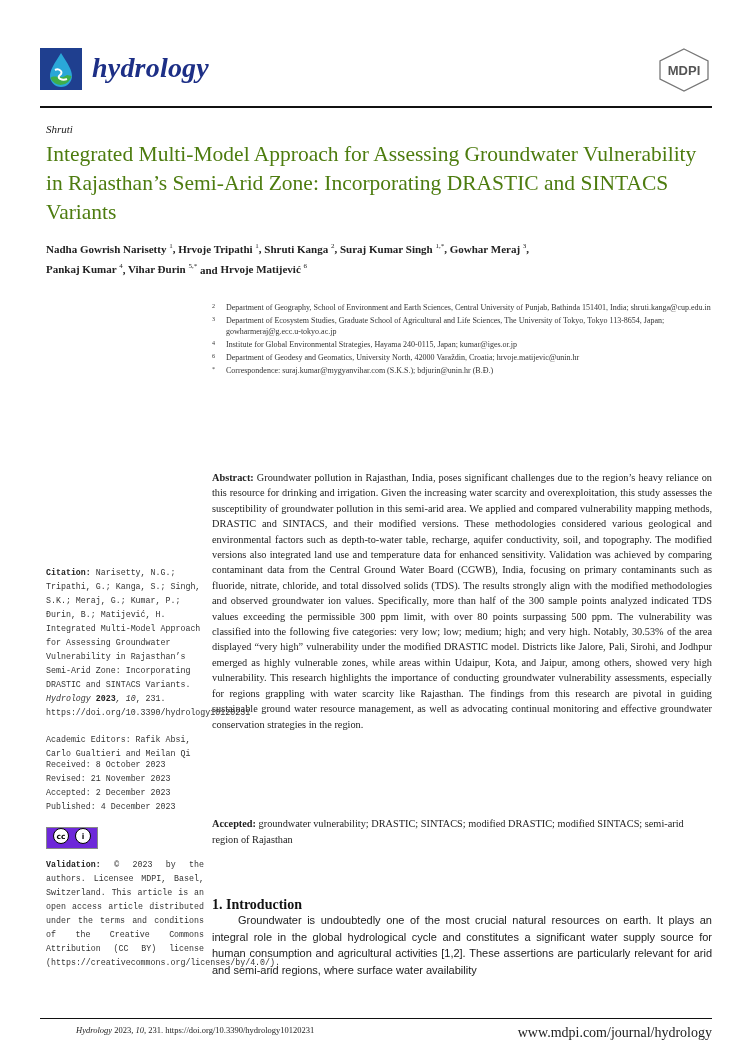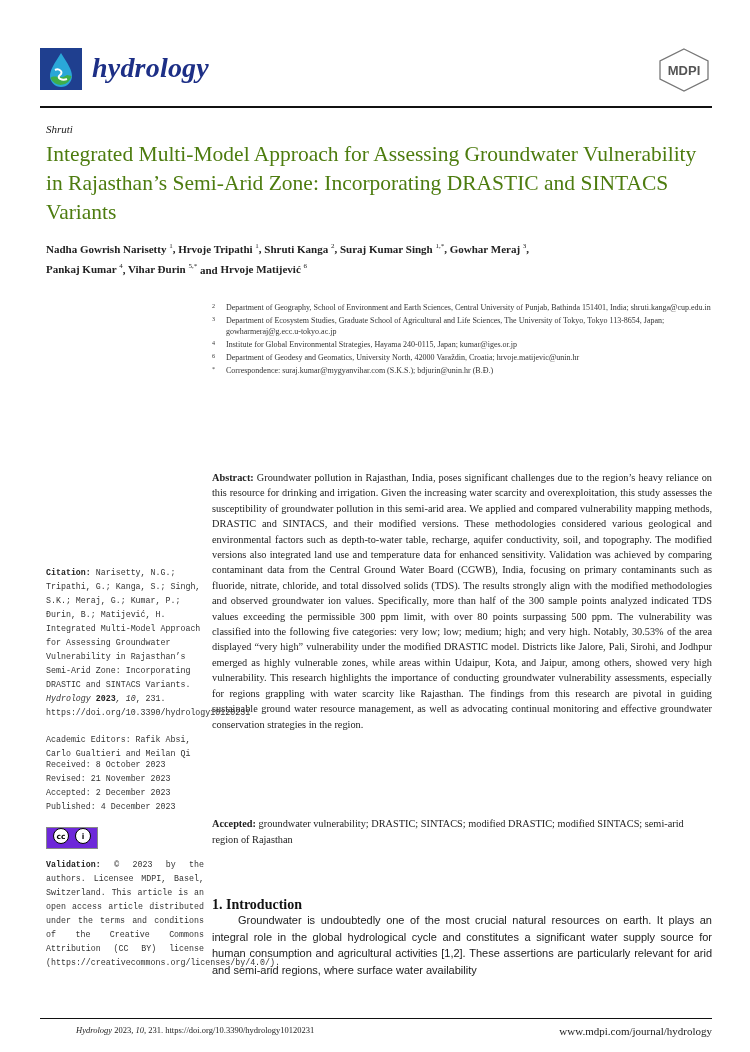--- a/index.html
+++ b/index.html
@@ -33,21 +33,21 @@
   .citation { top: 566px; }
   .editors { top: 733px; }
   .dates { top: 758px; }
   .cc-badge { position: absolute; left: 46px; top: 827px; width: 52px; height: 22px; background: #6d28d9; border: 1px solid #888; display: flex; align-items: flex-start; justify-content: space-around; padding: 0 3px; }
   .cc-badge .circ { width: 16px; height: 16px; border-radius: 50%; background: #fff; color: #000; font-family: "DejaVu Sans", sans-serif; font-weight: bold; font-size: 7.5px; display: flex; align-items: center; justify-content: center; border: 1.5px solid #000; }
   .copyright { top: 858px; text-align: justify; }
   .sidebar b { font-weight: bold; color: #222; }
 
   .footer-rule { position: absolute; left: 40px; top: 1018px; width: 672px; height: 1.2px; background: #111; }
   .footer-left { position: absolute; left: 42px; top: 1025px; font-family: "Liberation Serif", serif; font-size: 8.5px; color: #222; margin-left: 34px; }
-  .footer-right { position: absolute; right: 38px; top: 1025px; font-family: "Liberation Serif", serif; font-size: 11px; color: #222; }
+  .footer-right { position: absolute; right: 38px; top: 1025px; font-family: "Liberation Serif", serif; font-size: 14px; color: #222; }
   a { color: inherit; text-decoration: none; }
 </style>
 </head>
 <body>
 
 <div class="header">
   <div class="logo-box">
     <svg width="42" height="42" viewBox="0 0 42 42">
       <rect width="42" height="42" fill="#1f3f8f"></rect>
       <path d="M21 5 C 14 16, 10 22, 10 28 A 11 11 0 0 0 32 28 C 32 22, 28 16, 21 5 Z" fill="#2aa7d8"></path>

